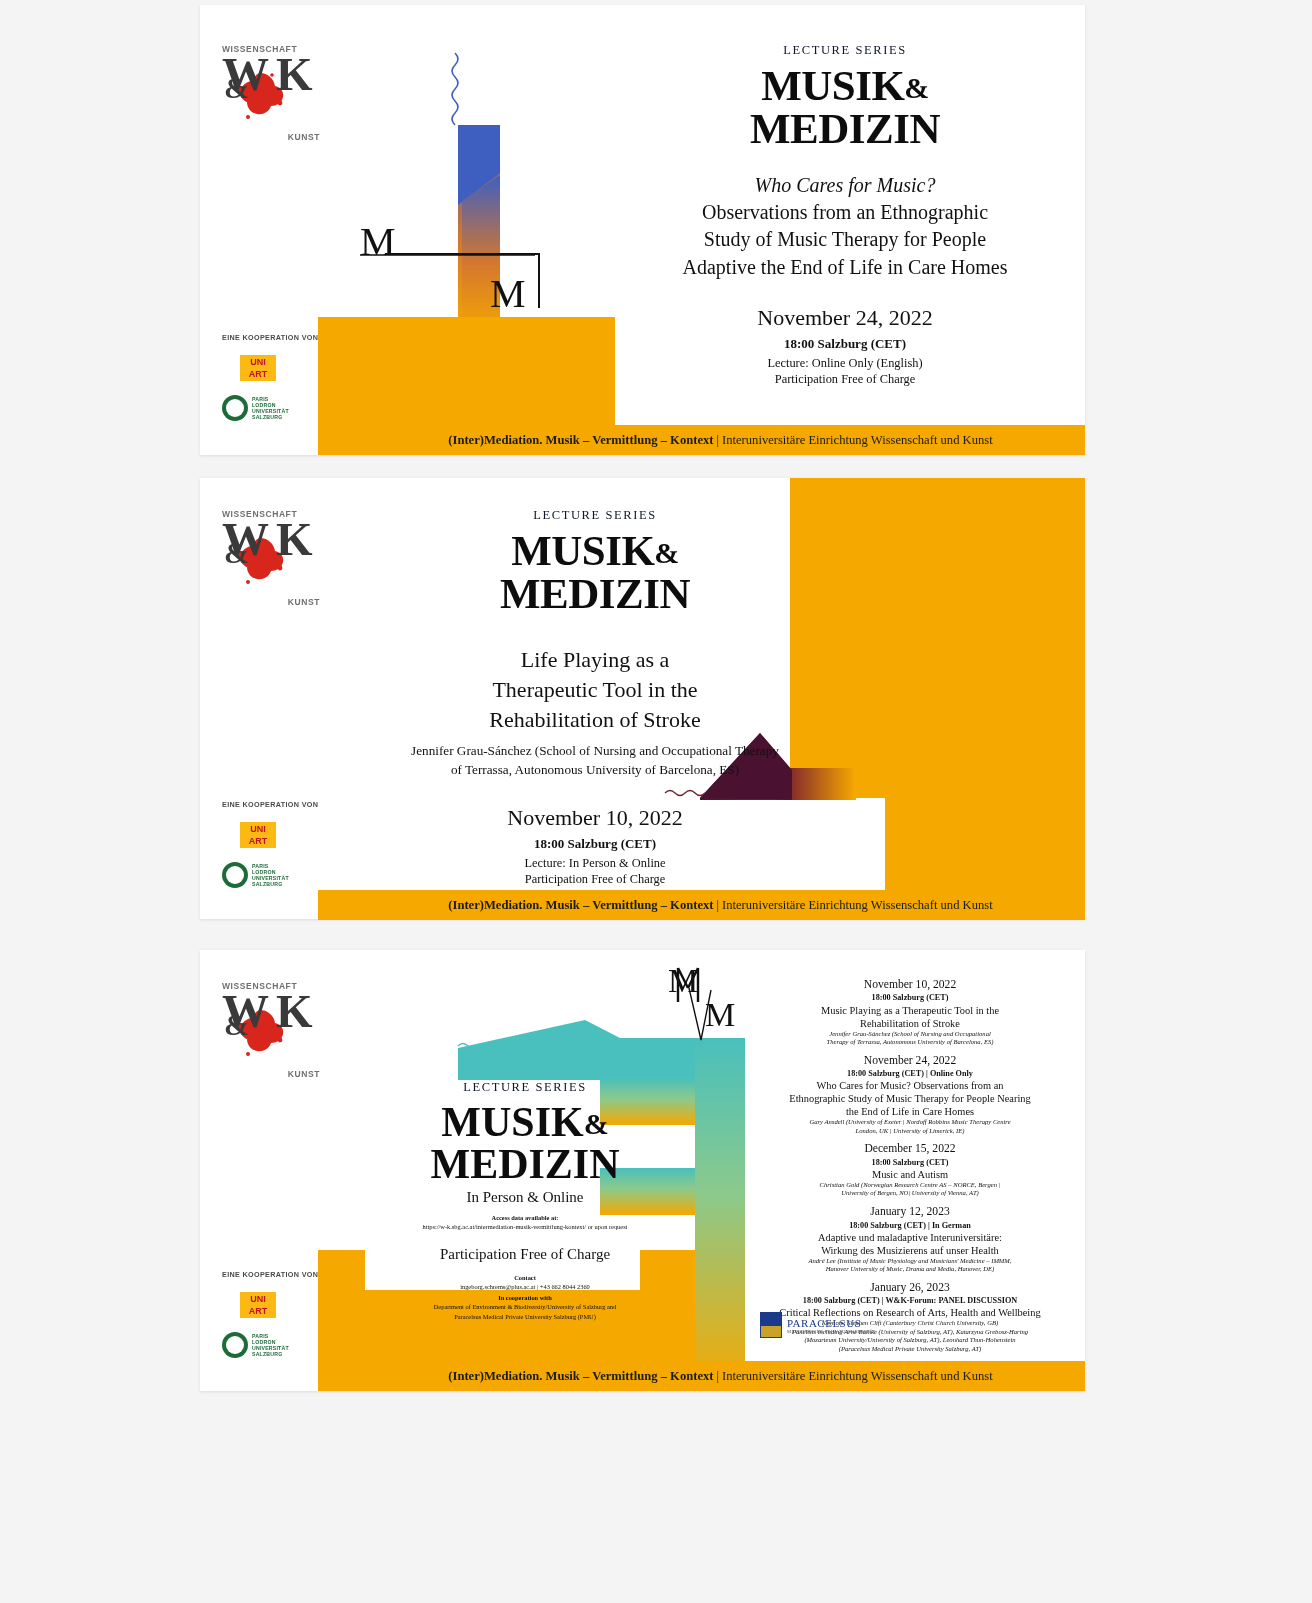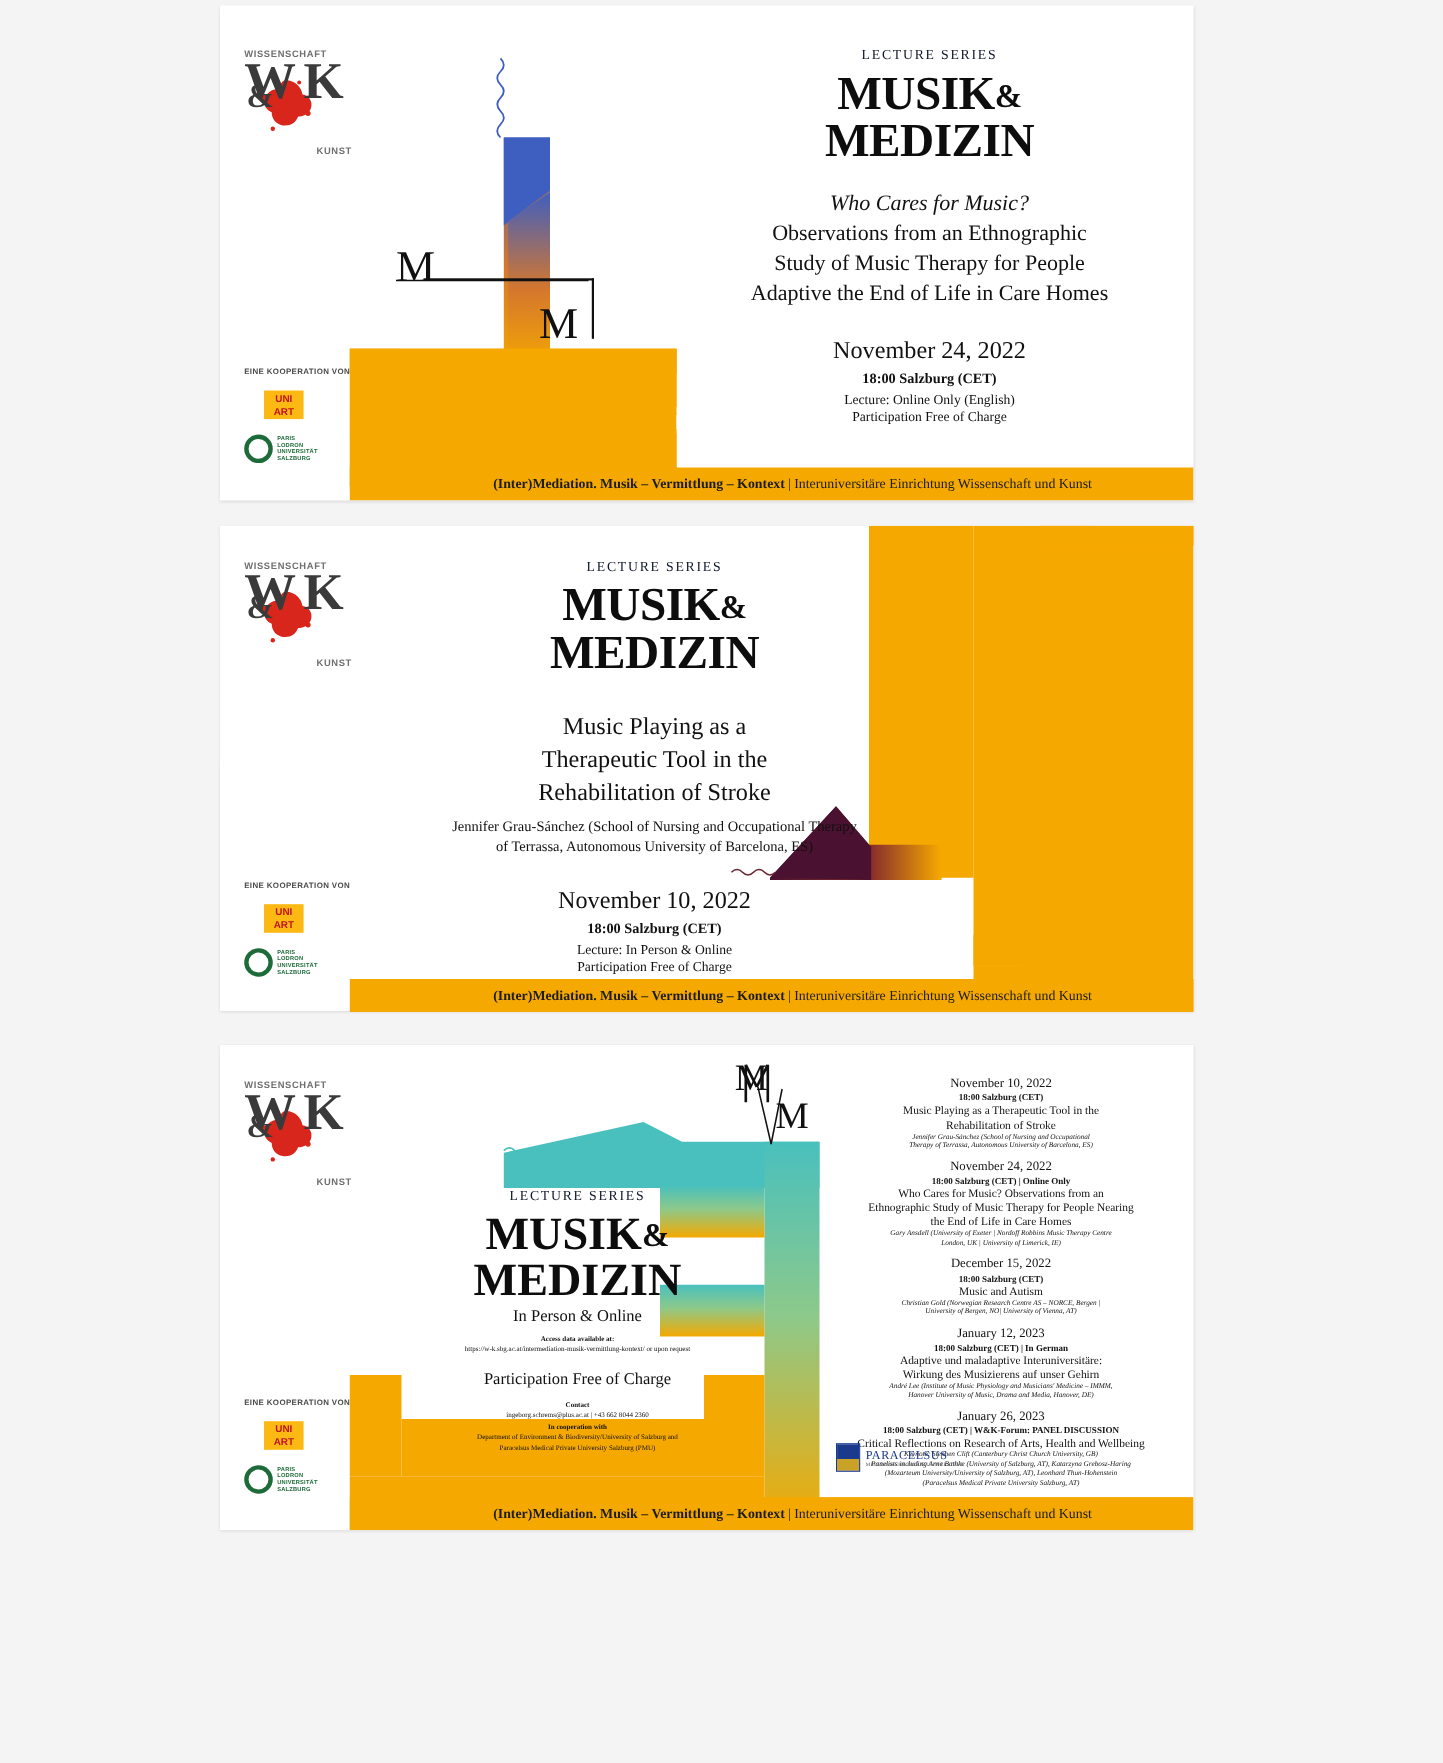--- a/index.html
+++ b/index.html
@@ -387,21 +387,21 @@
     </div>
 
     <div style="position:absolute;left:180px;top:30px;width:430px;">
       <div class="lecture-series">LECTURE SERIES</div>
       <div class="musik-medizin mm-2" style="margin-top:6px;">
         <span>MUSIK</span><span class="amp">&amp;</span>
       </div>
       <div class="musik-medizin mm-2">MEDIZIN</div>
 
       <div class="talk-title" style="margin-top:30px;font-size:22px;">
-        <div>Music Playing as a</div>
+        <div>Life Playing as a</div>
         <div>Therapeutic Tool in the</div>
         <div>Rehabilitation of Stroke</div>
       </div>
       <div class="speaker" style="margin-top:6px;">
         <div>Jennifer Grau-Sánchez (School of Nursing and Occupational Therapy</div>
         <div>of Terrassa, Autonomous University of Barcelona, ES)</div>
       </div>
       <div class="date-big" style="margin-top:26px;">November 10, 2022</div>
       <div class="date-sub" style="margin-top:5px;">18:00 Salzburg (CET)</div>
       <div class="date-line" style="margin-top:3px;">Lecture: In Person &amp; Online</div>
@@ -521,21 +521,21 @@
         <div class="ag-time">18:00 Salzburg (CET)</div>
         <div class="ag-title">Music and Autism</div>
         <div class="ag-people">Christian Gold (Norwegian Research Centre AS – NORCE, Bergen |</div>
         <div class="ag-people">University of Bergen, NO| University of Vienna, AT)</div>
       </div>
       <div class="ag-gap"></div>
       <div>
         <div class="ag-date">January 12, 2023</div>
         <div class="ag-time">18:00 Salzburg (CET) | In German</div>
         <div class="ag-title">Adaptive und maladaptive Interuniversitäre:</div>
-        <div class="ag-title">Wirkung des Musizierens auf unser Gehirn</div>
+        <div class="ag-title">Wirkung des Musizierens auf unser Health</div>
         <div class="ag-people">André Lee (Institute of Music Physiology and Musicians' Medicine – IMMM,</div>
         <div class="ag-people">Hanover University of Music, Drama and Media, Hanover, DE)</div>
       </div>
       <div class="ag-gap"></div>
       <div>
         <div class="ag-date">January 26, 2023</div>
         <div class="ag-time">18:00 Salzburg (CET) | W&amp;K-Forum: PANEL DISCUSSION</div>
         <div class="ag-title">Critical Reflections on Research of Arts, Health and Wellbeing</div>
         <div class="ag-people">Keynote: Stephen Clift (Canterbury Christ Church University, GB)</div>
         <div class="ag-people">Panelists including Arne Bathke (University of Salzburg, AT), Katarzyna Grebosz-Haring</div>

